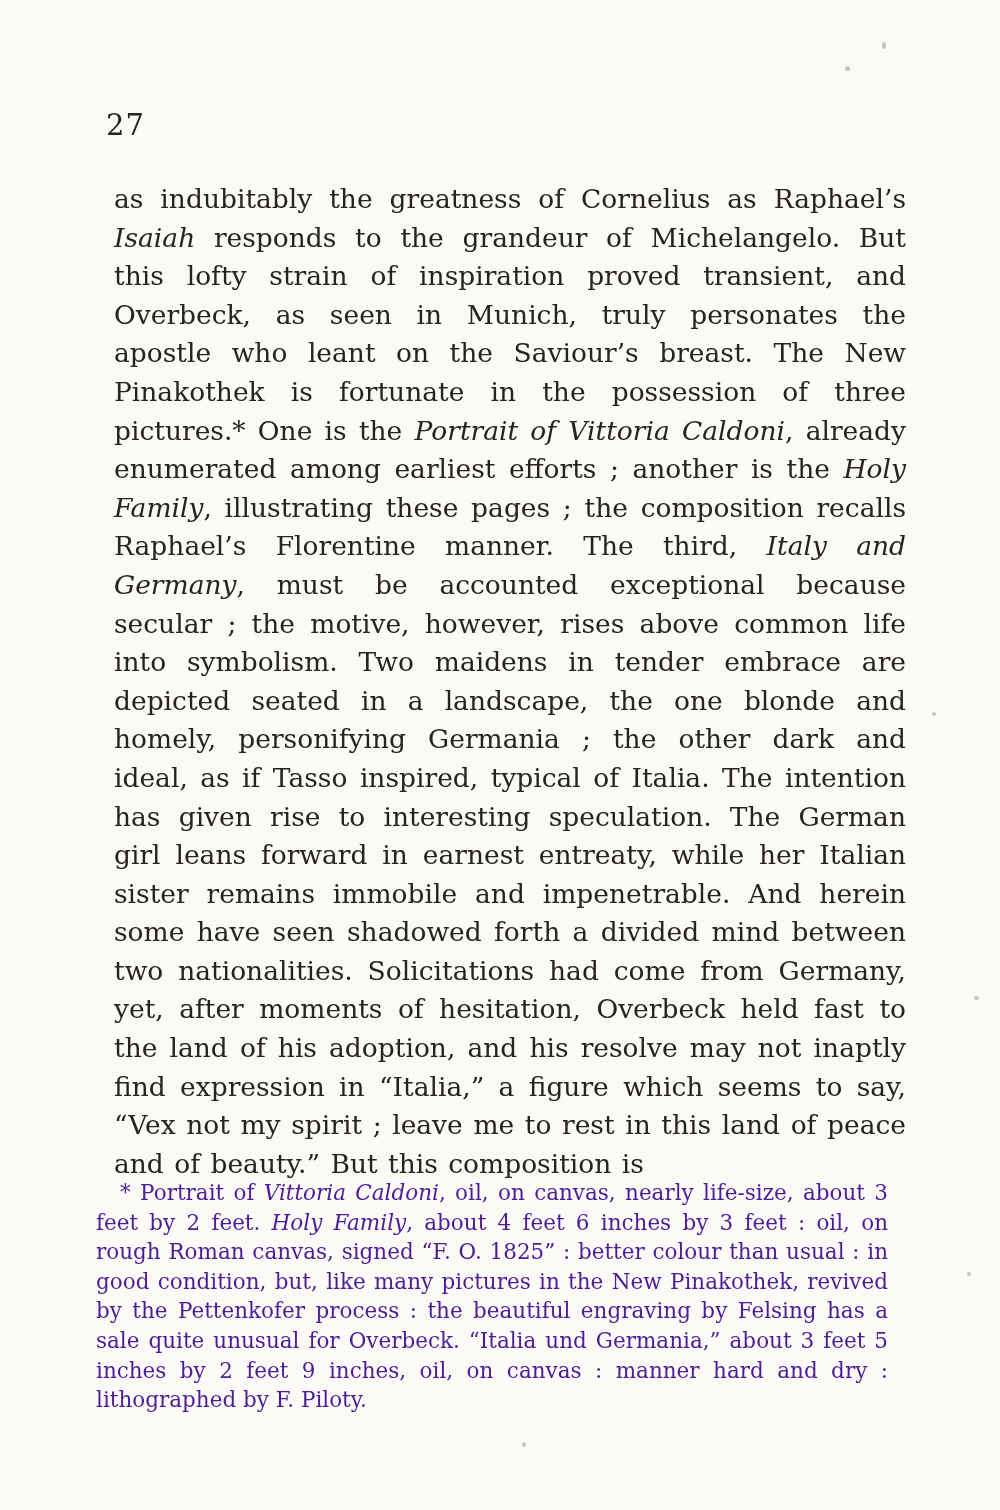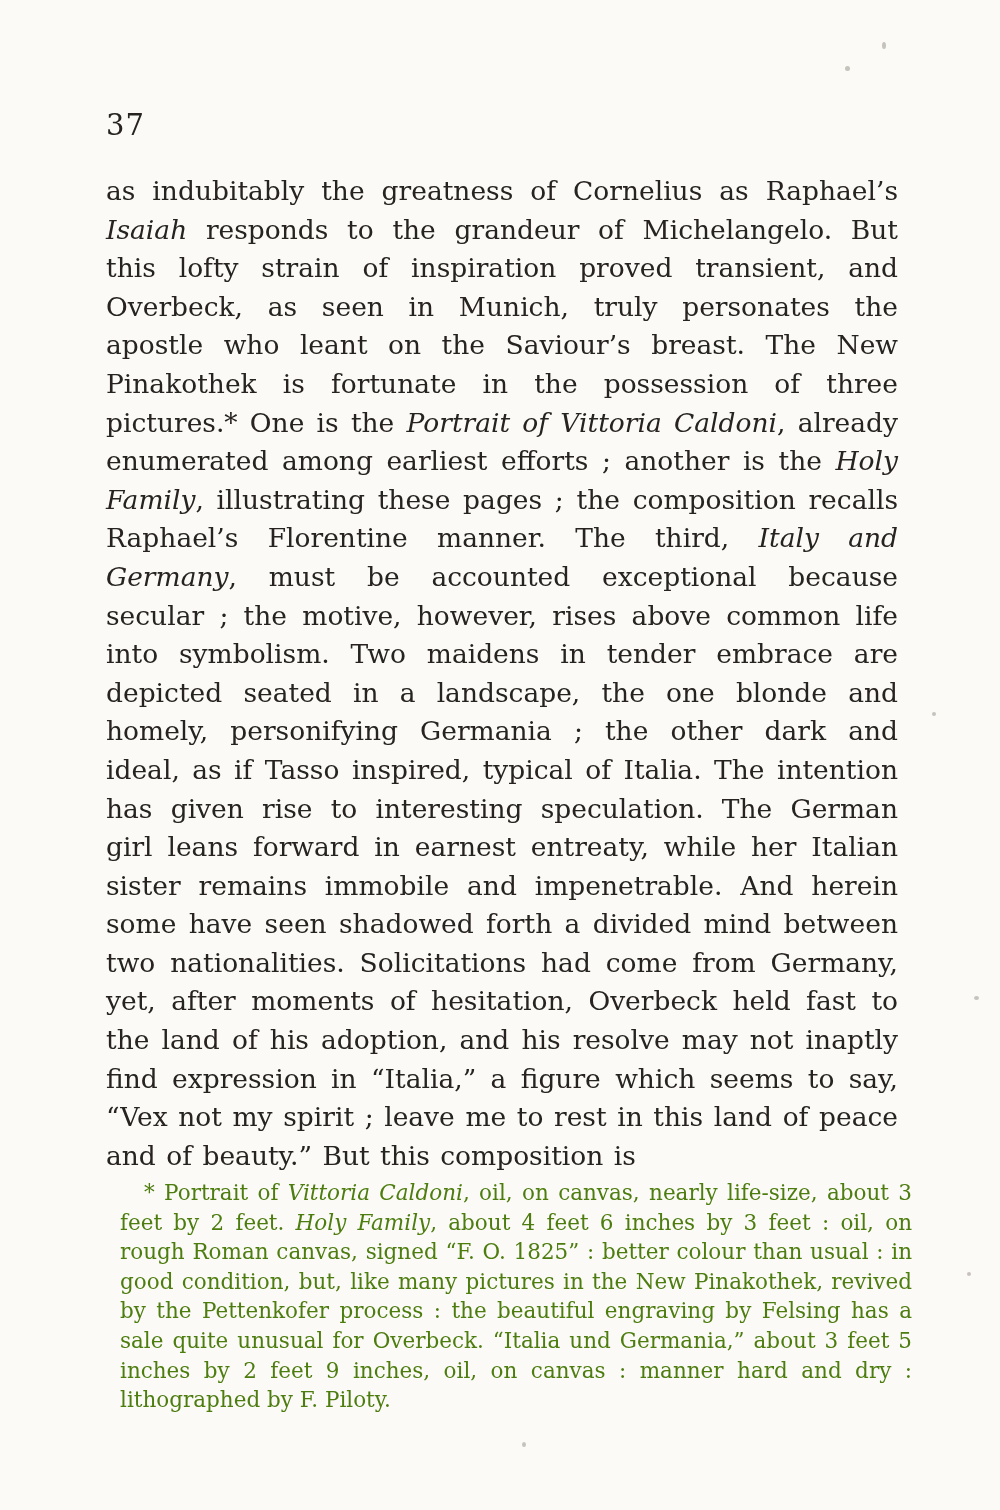--- a/index.html
+++ b/index.html
@@ -37,59 +37,59 @@
     text-align: center;
     font-size: 22px;
     letter-spacing: 3px;
     padding-top: 5px;
   }
   .body-text {
     position: absolute;
     top: 172px;
     left: 106px;
     width: 792px;
-    margin: 0;
+    margin: 8px;
     font-size: 26.5px;
     line-height: 38.6px;
     text-align: justify;
     word-spacing: 2px;
   }
   .body-text em, .footnote em { font-style: italic; }
   .footnote {
     position: absolute;
     top: 1178px;
-    left: 120px;
+    left: 96px;
     width: 792px;
     margin: 0;
     font-size: 21.5px;
     line-height: 29.6px;
     text-align: justify;
     text-indent: 24px;
-    color: #4d7c0f;
+    color: #4c1d95;
   }
   .speck {
     position: absolute;
     background: #9a968e;
     border-radius: 50%;
     opacity: 0.55;
   }
   .speck.s1 { left: 882px; top: 42px;  width: 4px; height: 7px; }
   .speck.s2 { left: 845px; top: 66px;  width: 5px; height: 5px; }
   .speck.s3 { left: 932px; top: 712px; width: 4px; height: 4px; }
   .speck.s4 { left: 974px; top: 996px; width: 5px; height: 4px; }
   .speck.s5 { left: 967px; top: 1272px; width: 4px; height: 4px; }
   .speck.s6 { left: 522px; top: 1442px; width: 4px; height: 5px; }
 </style>
 </head>
 <body>
 
 <div class="page">
 
   <div class="page-header">
-    <span class="page-number">37</span>
+    <span class="page-number">27</span>
   </div>
 
   <p class="body-text"><span>as indubitably the greatness of Cornelius as Raphael’s </span><em>Isaiah</em><span> responds to the grandeur of Michelangelo.  But this lofty strain of inspiration proved transient, and Overbeck, as seen in Munich, truly personates the apostle who leant on the Saviour’s breast.  The New Pinakothek is fortunate in the possession of three pictures.*   One is the </span><em>Portrait of Vittoria Caldoni</em><span>, already enumerated among earliest efforts ; another is the </span><em>Holy Family</em><span>, illustrating these pages ; the composition recalls Raphael’s Florentine manner.  The third, </span><em>Italy and Germany</em><span>, must be accounted exceptional because secular ; the motive, however, rises above common life into symbolism.  Two maidens in tender embrace are depicted seated in a landscape, the one blonde and homely, personifying Germania ; the other dark and ideal, as if Tasso inspired, typical of Italia.  The intention has given rise to interesting speculation.  The German girl leans forward in earnest entreaty, while her Italian sister remains immobile and impenetrable.  And herein some have seen shadowed forth a divided mind between two nationalities.  Solicitations had come from Germany, yet, after moments of hesitation, Overbeck held fast to the land of his adoption, and his resolve may not inaptly find expression in “Italia,” a figure which seems to say, “Vex not my spirit ; leave me to rest in this land of peace and of beauty.”  But this composition is</span></p>
 
   <p class="footnote"><span>* Portrait of </span><em>Vittoria Caldoni</em><span>, oil, on canvas, nearly life-size, about 3 feet by 2 feet.  </span><em>Holy Family</em><span>, about 4 feet 6 inches by 3 feet : oil, on rough Roman canvas, signed “F. O. 1825” :  better colour than usual : in good condition, but, like many pictures in the New Pinakothek, revived by the Pettenkofer process : the beautiful engraving by Felsing has a sale quite unusual for Overbeck.  “Italia und Germania,” about 3 feet 5 inches by 2 feet 9 inches, oil, on canvas :  manner hard and dry : lithographed by F. Piloty.</span></p>
 
   <span class="speck s1"></span>
   <span class="speck s2"></span>
   <span class="speck s3"></span>
   <span class="speck s4"></span>

